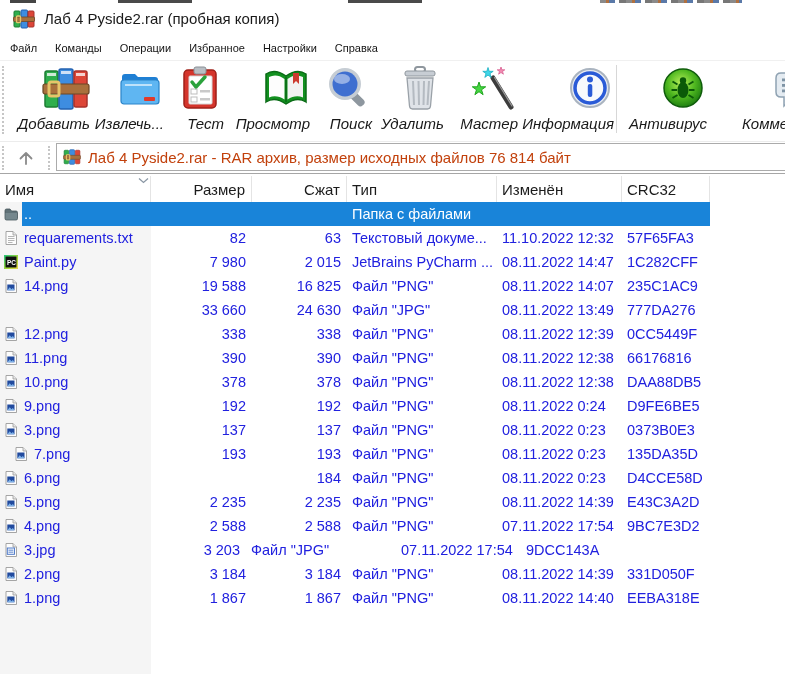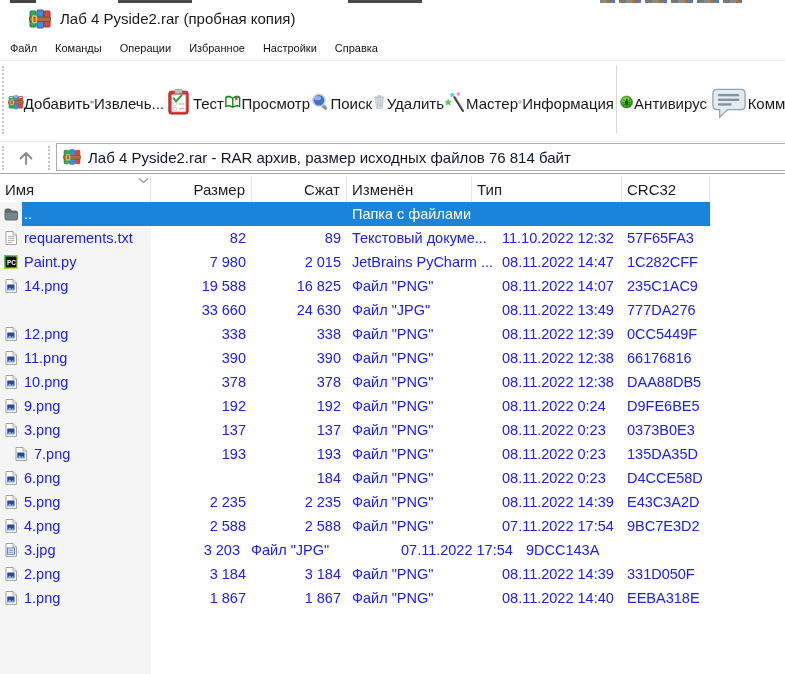--- a/index.html
+++ b/index.html
@@ -4,43 +4,43 @@
 <style>
   html,body{margin:0;padding:0;}
   body{
     width:785px;height:674px;position:relative;overflow:hidden;background:#fff;
     font-family:"Liberation Sans", sans-serif;color:#191919;
     -webkit-font-smoothing:antialiased;
   }
   
   .sliver{position:absolute;top:0;height:3px;}
   
-  .titlebar{position:absolute;top:3px;left:0;right:0;height:31px;display:flex;align-items:center;padding-left:13px;background:#fff;margin-left:16px;}
+  .titlebar{position:absolute;top:3px;left:0;right:0;height:31px;display:flex;align-items:center;padding-left:13px;background:#fff;}
   .titlebar .app-icon{width:22px;height:22px;flex:0 0 22px;}
   .titlebar .title{margin-left:9px;font-size:15px;color:#1a1a1a;white-space:nowrap;}
   
   .menubar{position:absolute;top:36px;left:0;right:0;height:24px;display:flex;align-items:center;padding-left:8px;border-bottom:1px solid #f0f0f0;background:#fff;}
   .menu-item{font-size:11px;color:#141414;margin-right:14px;padding:1px 2px;white-space:nowrap;cursor:default;}
   
   .toolbar{position:absolute;top:61px;left:0;width:785px;height:80px;display:flex;align-items:flex-start;padding-left:8px;border-bottom:1px solid #ececec;background:#fff;overflow:hidden;white-space:nowrap;}
   .toolbar-grip{position:absolute;left:2px;top:66px;height:68px;width:0;border-left:2px dotted #c6c6c6;}
-  .tb-btn{display:inline-flex;flex-direction:row;align-items:center;padding-top:3px;height:76px;flex:0 0 auto;}
+  .tb-btn{display:inline-flex;flex-direction:column;align-items:flex-end;padding-top:3px;height:76px;flex:0 0 auto;font-style:italic;}
   .tb-btn .icn{width:48px;height:48px;display:block;}
   .tb-btn .tb-label{font-size:15px;color:#191919;margin-top:3px;white-space:nowrap;}
   .tb-sep{display:inline-block;width:1px;height:68px;background:#d7d7d7;margin:4px 2px 0 2px;flex:0 0 1px;}
   .icn svg{width:100%;height:100%;display:block;}
   
   .addrbar{position:absolute;top:142px;left:0;right:0;height:32px;background:#fff;}
   .addr-grip1{position:absolute;left:2px;top:4px;height:24px;border-left:2px dotted #c6c6c6;}
   .addr-grip2{position:absolute;left:48px;top:4px;height:24px;border-left:2px dotted #c6c6c6;}
   .up-btn{position:absolute;left:10px;top:2px;width:32px;height:28px;display:flex;align-items:center;justify-content:center;background:transparent;}
   .up-btn .icn{width:20px;height:20px;}
   .addr-field{position:absolute;left:56px;top:1px;width:730px;height:28px;border:1px solid #ababab;background:#fff;display:flex;align-items:center;padding-left:6px;box-sizing:border-box;}
   .addr-field .icn{width:18px;height:18px;flex:0 0 18px;}
-  .addr-text{margin-left:7px;font-size:15px;color:#0f172a;white-space:nowrap;overflow:hidden;}
+  .addr-text{margin-left:7px;font-size:15px;color:#c2410c;white-space:nowrap;overflow:hidden;}
   .addr-underline{position:absolute;left:0;right:0;top:173px;height:1px;background:#a6a6a6;}
   
   .lheader{position:absolute;top:176px;left:0;height:26px;display:flex;background:#fff;}
   .hcell{box-sizing:border-box;border-right:1px solid #e4e4e4;font-size:15px;color:#1b1b1b;display:flex;align-items:center;overflow:hidden;white-space:nowrap;}
   .hcell.al{padding-left:5px;}
   .hcell.ar{justify-content:flex-end;padding-right:6px;}
   .sort-chevron{position:absolute;left:138px;top:1px;width:11px;height:7px;}
   
   .list{position:absolute;top:202px;left:0;right:0;bottom:0;background:#fff;}
   .name-shade{position:absolute;left:0;top:0;bottom:0;width:151px;background:#f5f5f5;}
@@ -252,22 +252,22 @@
 
 <div class="lheader" id="lheader">
   <span class="sort-chevron icn" id="sort-chevron-slot">
       <svg viewBox="0 0 11 7">
         <polyline points="1,1.5 5.5,5.5 10,1.5" fill="none" stroke="#8b98a5" stroke-width="1.3"></polyline>
       </svg>
     </span>
 <div class="hcell al" style="width: 151px;">Имя</div>
     <div class="hcell ar" style="width: 101px;">Размер</div>
     <div class="hcell ar" style="width: 95px;">Сжат</div>
+    <div class="hcell al" style="width: 150px;">Тип</div>
     <div class="hcell al" style="width: 125px;">Изменён</div>
-    <div class="hcell al" style="width: 150px;">Тип</div>
     <div class="hcell al" style="width: 88px;">CRC32</div>
   </div>
 
 <div class="list" id="list">
   <div class="name-shade" style="background: rgb(245, 245, 245);"></div>
 <div class="row selected">
       <div class="cell name-cell" style="width: 151px; background: transparent;">
         <span class="name-icn">
           <span class="icn">
             <svg viewBox="0 0 16 16">
@@ -294,21 +294,21 @@
               <line x1="5" y1="6.5" x2="11.5" y2="6.5" stroke="#b5b5b5"></line>
               <line x1="5" y1="8.5" x2="11.5" y2="8.5" stroke="#b5b5b5"></line>
               <line x1="5" y1="10.5" x2="11.5" y2="10.5" stroke="#b5b5b5"></line>
               <line x1="5" y1="12.5" x2="9.5" y2="12.5" stroke="#b5b5b5"></line>
             </svg>
           </span>
         </span>
         <span class="name-label">requarements.txt</span>
       </div>
       <div class="cell ar" style="width: 101px;">82</div>
-      <div class="cell ar" style="width: 95px;">89</div>
+      <div class="cell ar" style="width: 95px;">63</div>
       <div class="cell al" style="width: 150px;">Текстовый докуме...</div>
       <div class="cell al" style="width: 125px;">11.10.2022 12:32</div>
       <div class="cell al" style="width: 88px;">57F65FA3</div>
     </div>
     <div class="row">
       <div class="cell name-cell" style="width: 151px; background: transparent;">
         <span class="name-icn">
           <span class="icn">
             <svg viewBox="0 0 16 16">
               <defs>

